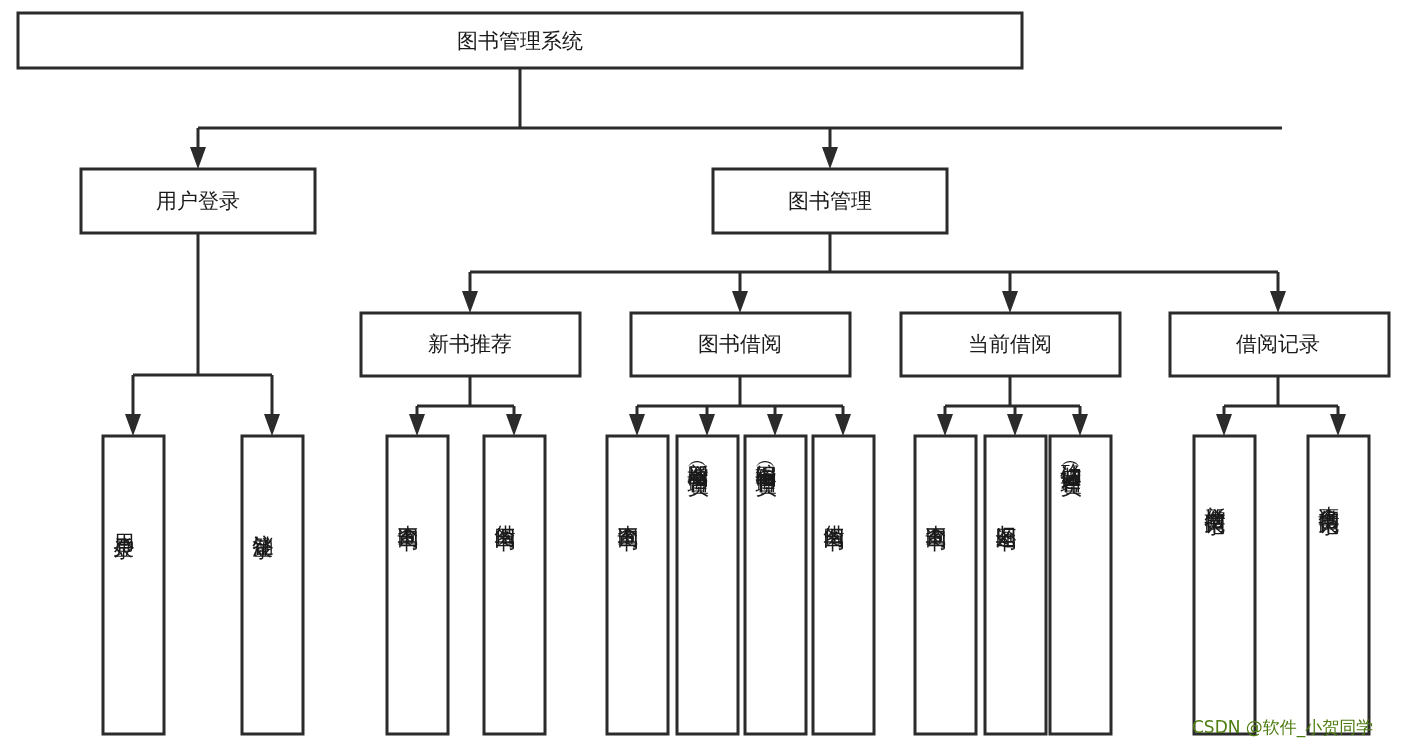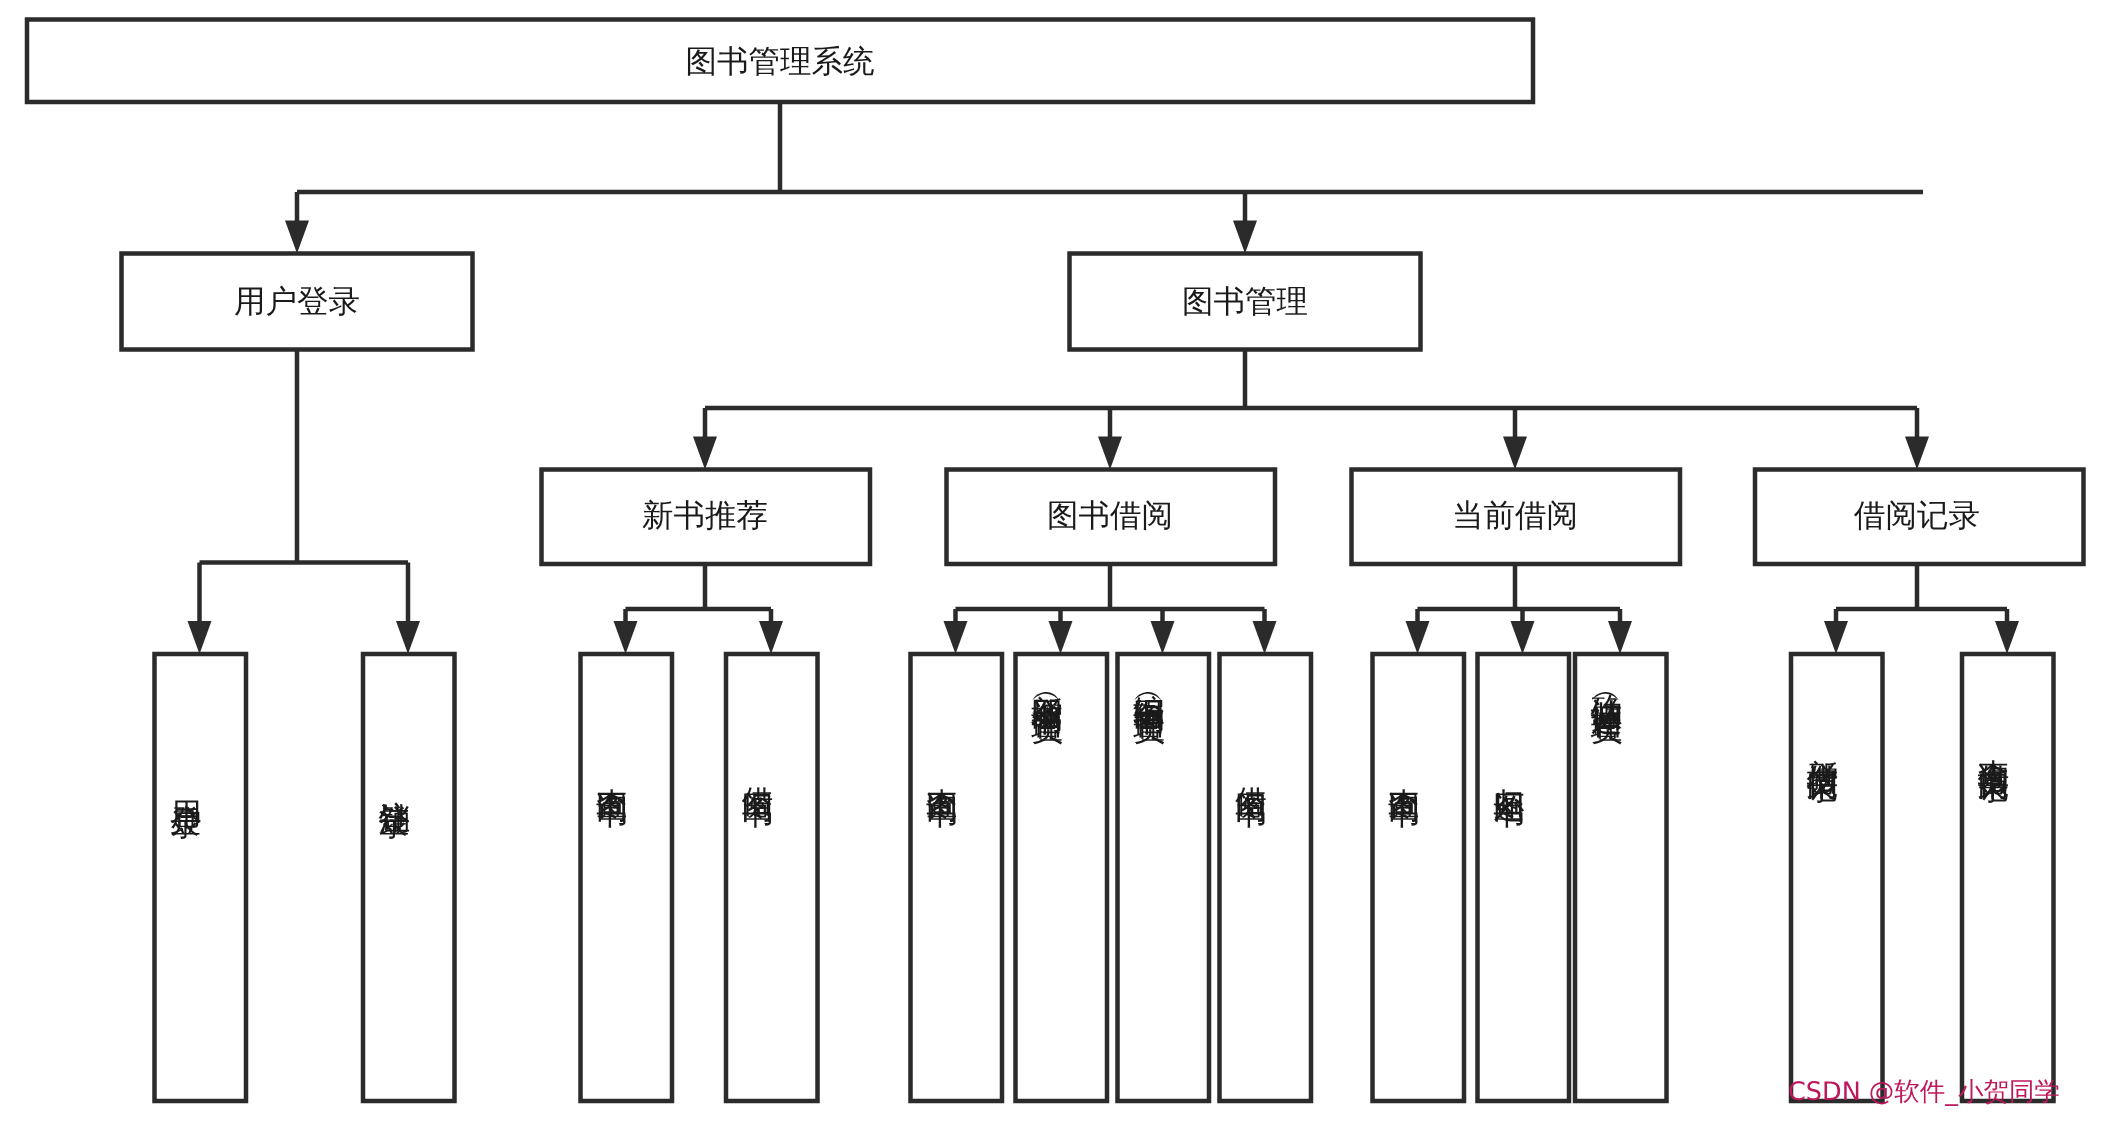--- a/index.html
+++ b/index.html
@@ -56,21 +56,21 @@
     letter-spacing: 2px;
     line-height: 1;
     white-space: nowrap;
     text-align: left;
     pointer-events: none;
   }
   .watermark {
     position: absolute;
     font-family: "DejaVu Sans", "Liberation Sans", sans-serif;
     font-size: 17px;
-    color: #be185d;
+    color: #4d7c0f;
     white-space: nowrap;
   }
 </style>
 </head>
 <body>
 
 <div id="diagram-root">
 
   <svg class="canvas" viewBox="0 0 1405 747" xmlns="http://www.w3.org/2000/svg">
 

